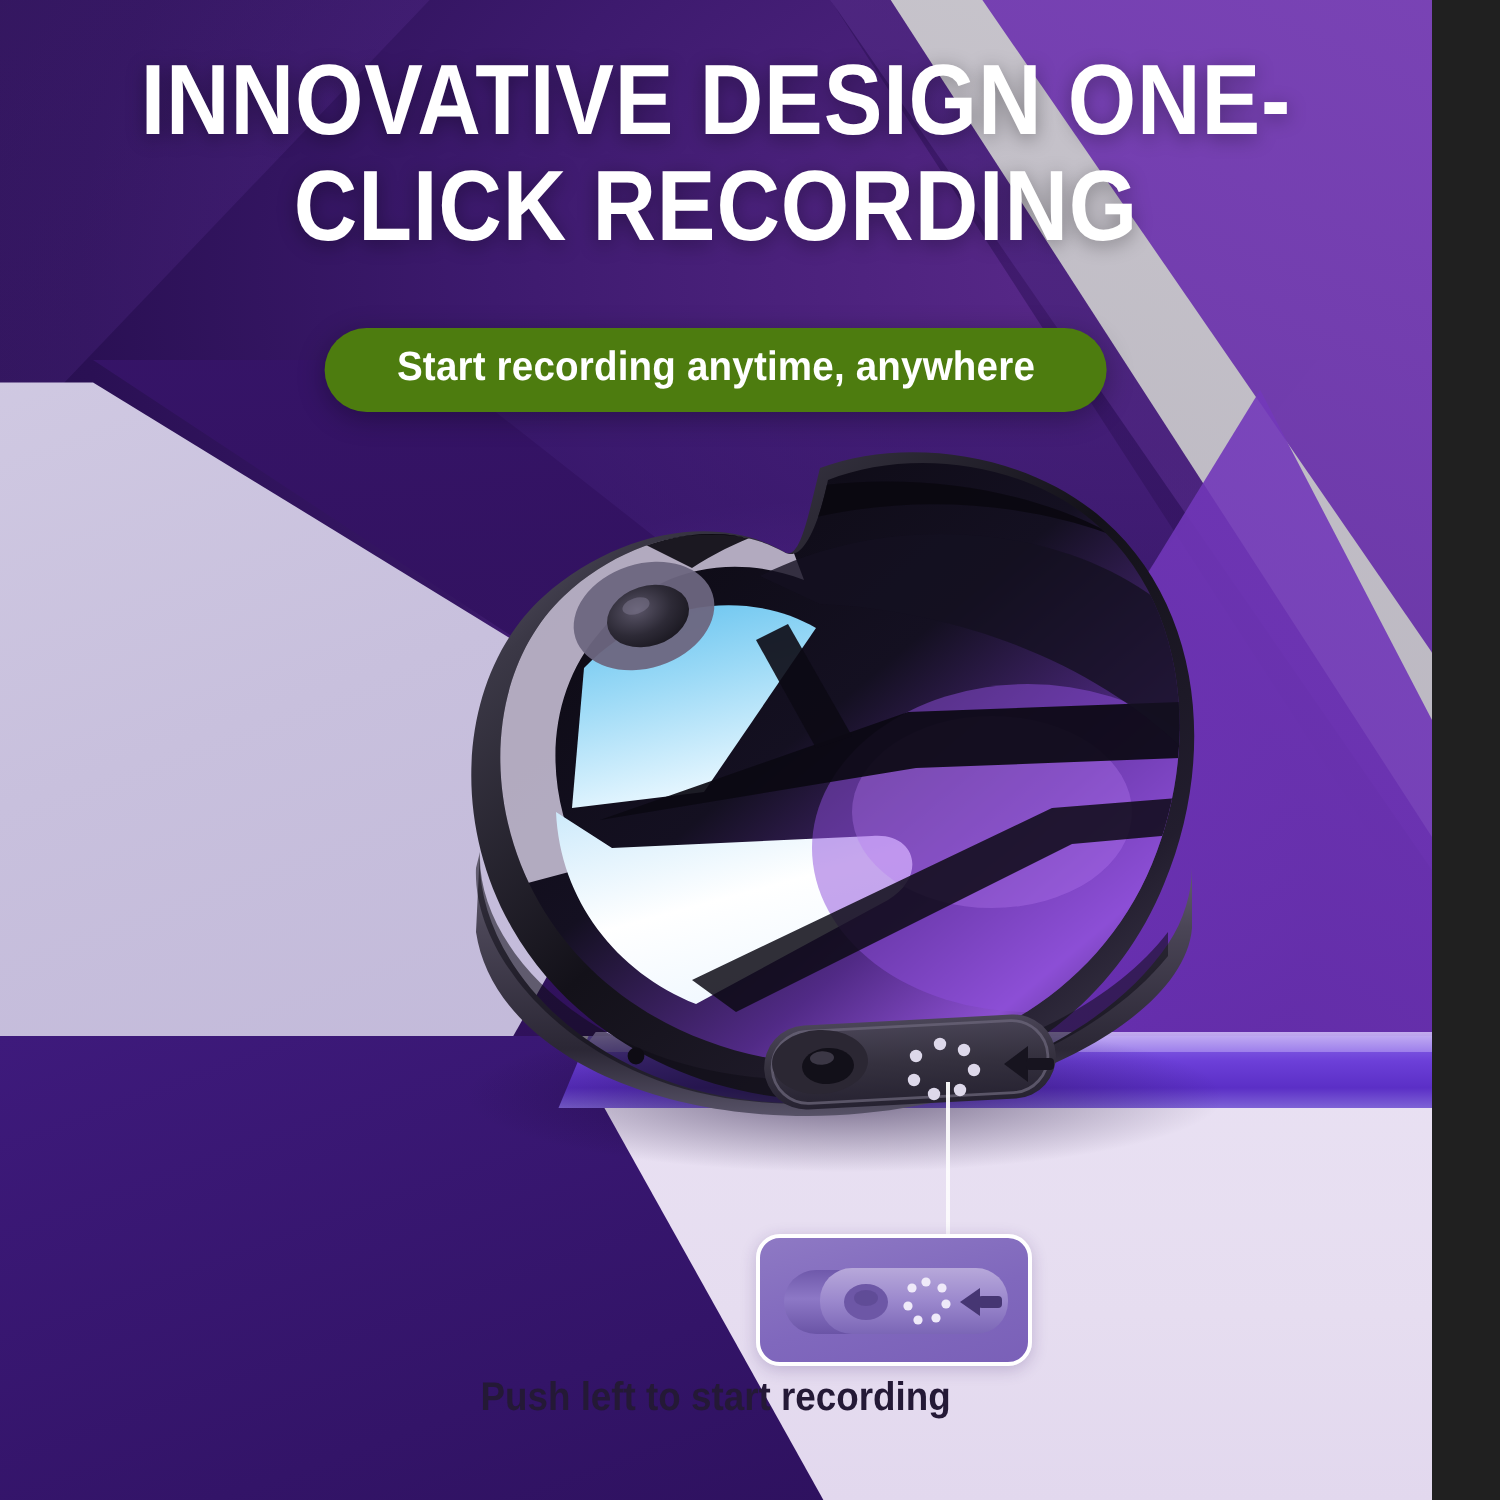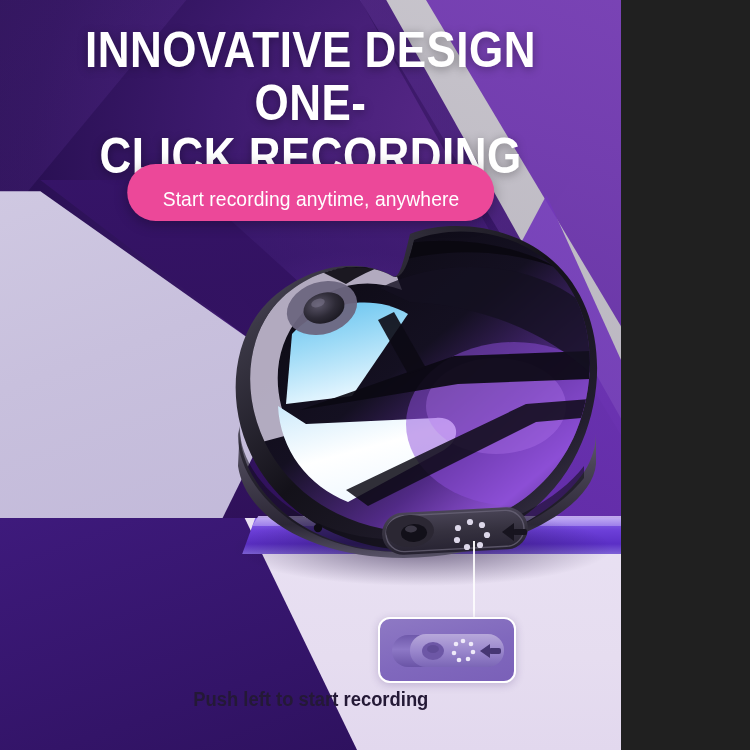--- a/index.html
+++ b/index.html
@@ -1,18 +1,18 @@
 <!DOCTYPE html>
 <html><head>
 <meta charset="utf-8">
 <title>Product Banner</title>
 <style>
   html,body{margin:0;padding:0;background:#202020;}
   #stage{
-    position:relative;width:621px;height:750px;overflow:hidden;
+    position:relative;width:716px;height:750px;overflow:hidden;
     font-family:"Liberation Sans", sans-serif;
     background:#2a1154;
   }
 
   
   .bg-layer{position:absolute;inset:0;}
 
   
   .bg-base{
     background:
@@ -114,26 +114,26 @@
     letter-spacing:.5px;
     transform:scaleX(.88);
     text-shadow:0 2px 10px rgba(0,0,0,.35);
     padding:0 26px;
     white-space:pre-line;
   }
 
   
   .badge{
     position:absolute;left:50%;top:164px;transform:translateX(-50%);
-    background:#ec4899;
+    background:#4d7c0f;
     color:#ffffff;
     border-radius:999px;
-    padding:23px 26px 10px;
+    padding:8px 26px 10px;
     font-size:20.5px;
-    font-weight:400;
+    font-weight:700;
     letter-spacing:.1px;
     white-space:nowrap;
     box-shadow:0 3px 14px rgba(0,0,0,.3);
     transform-origin:center;
   }
   .badge span{display:inline-block;transform:scaleX(.94);}
 
   
   .product{position:absolute;left:196px;top:228px;width:440px;height:360px;}
   .product svg{display:block;width:100%;height:100%;overflow:visible;}

